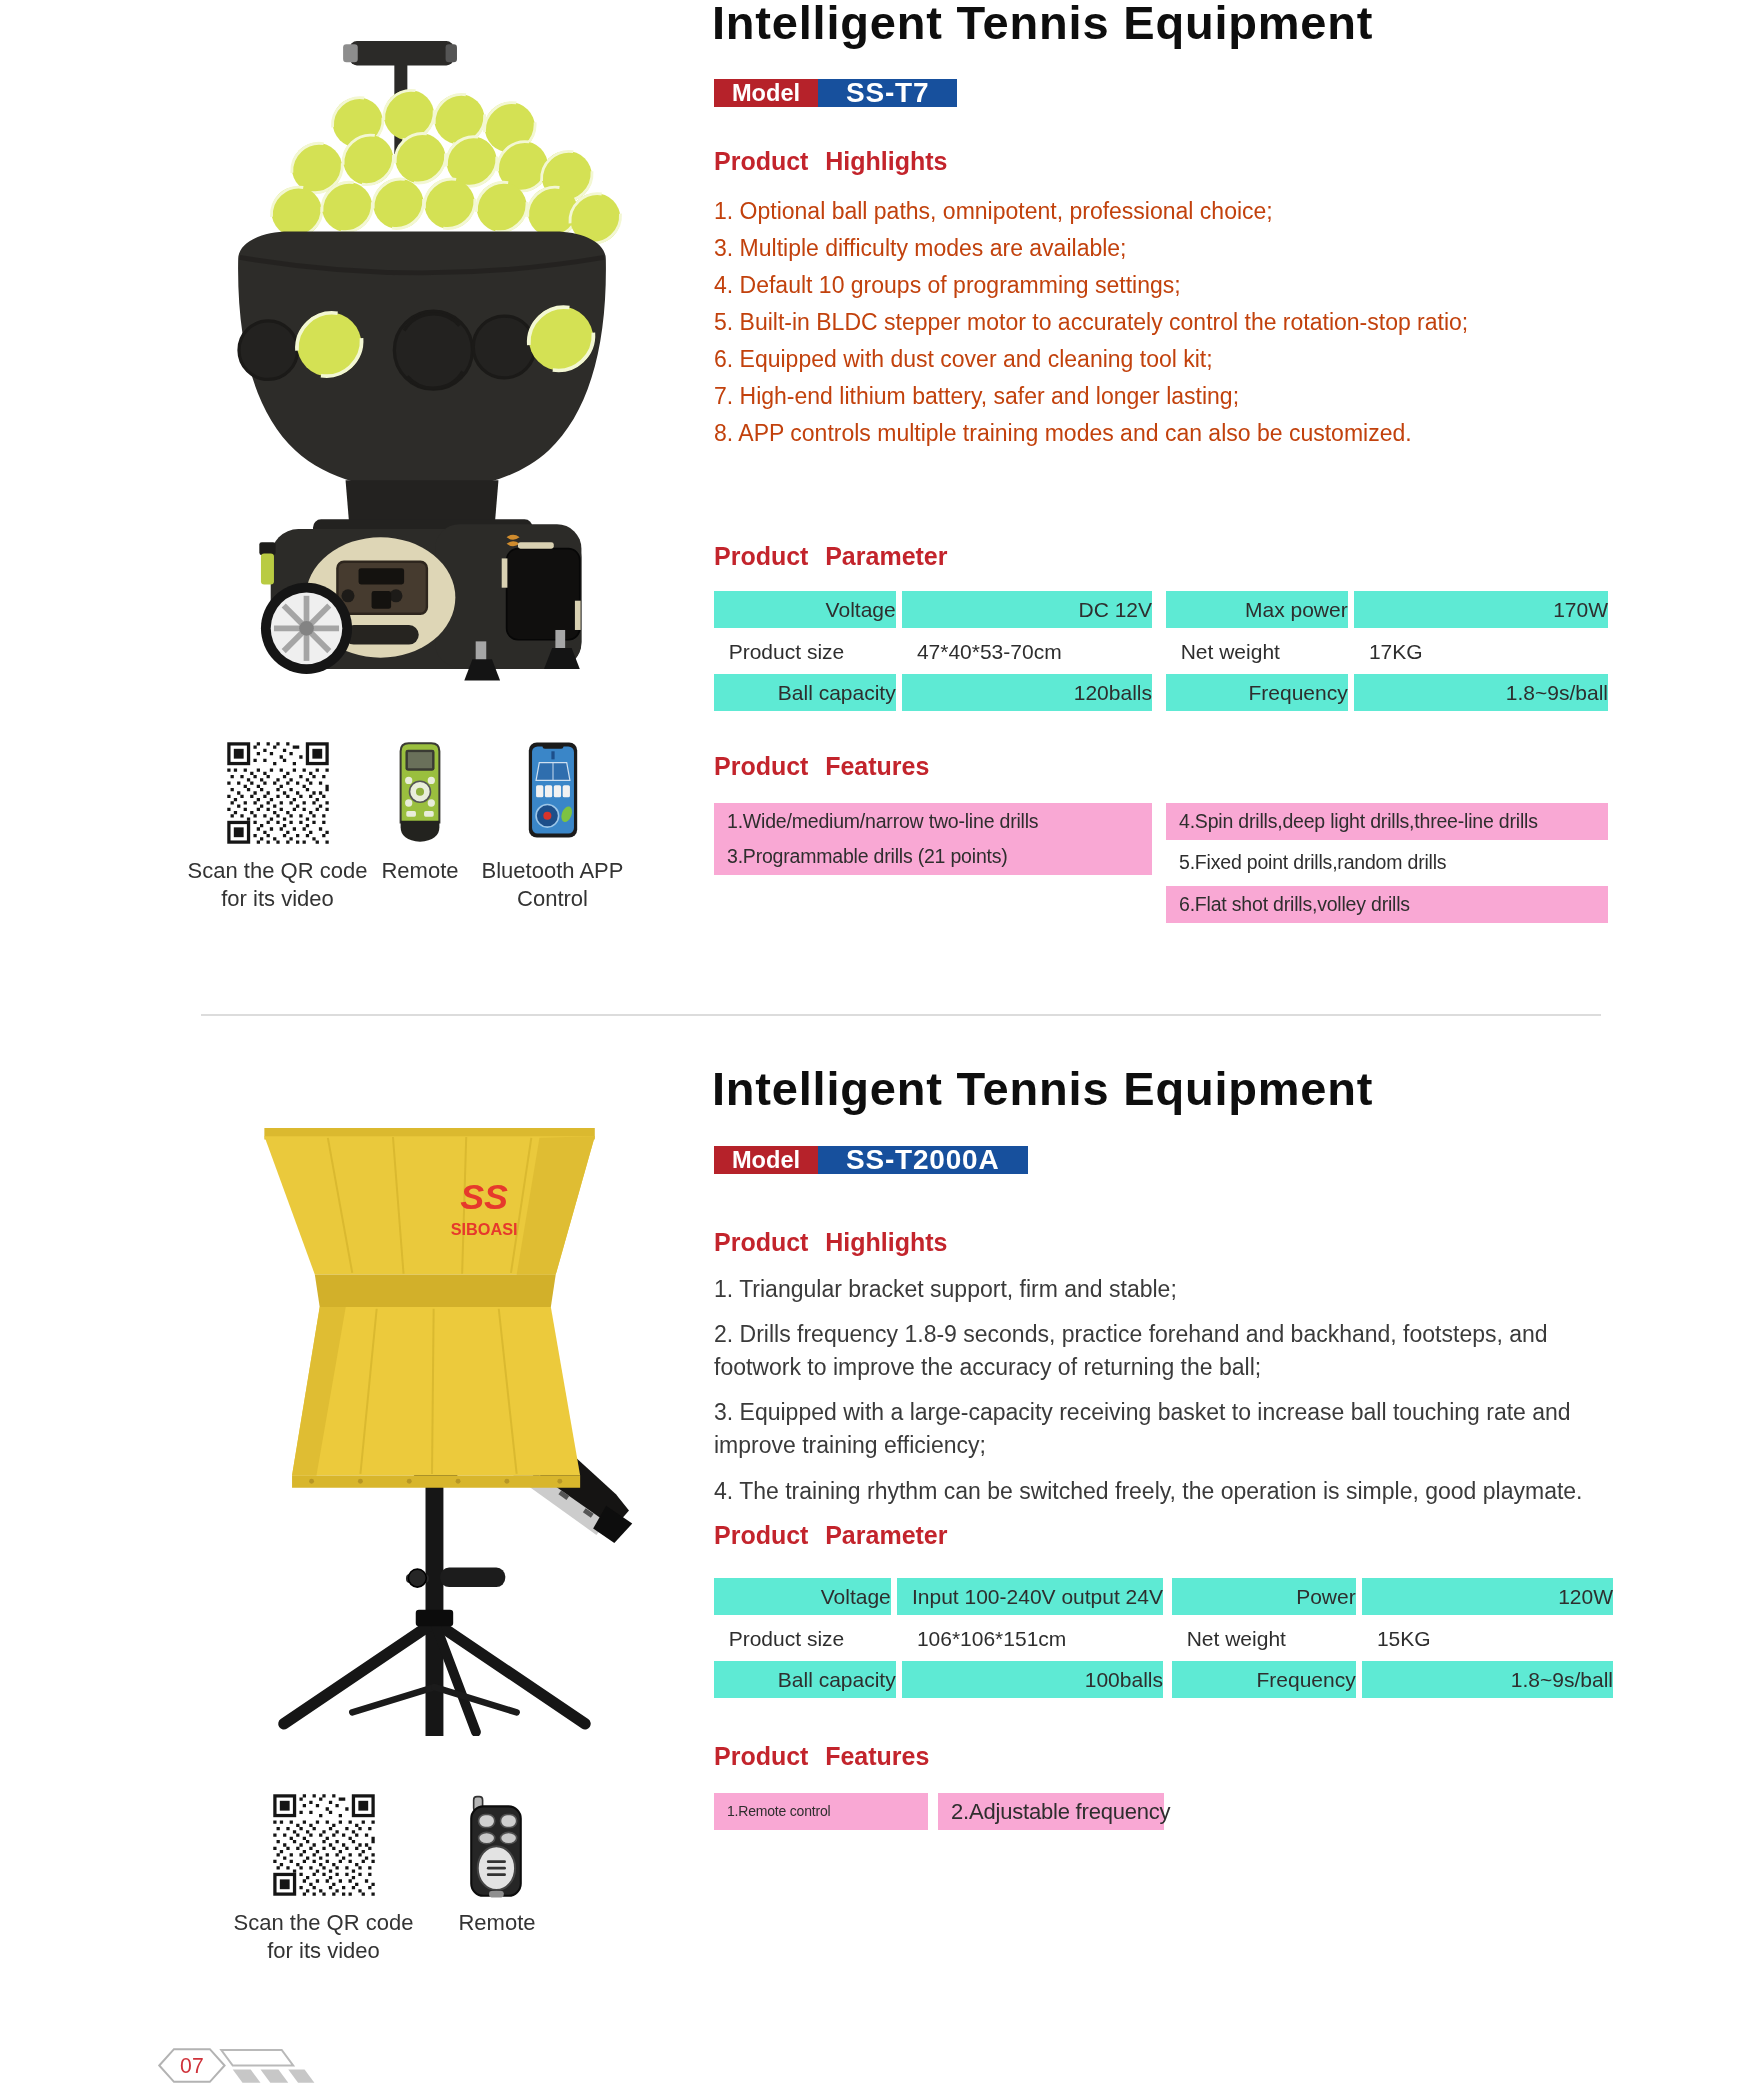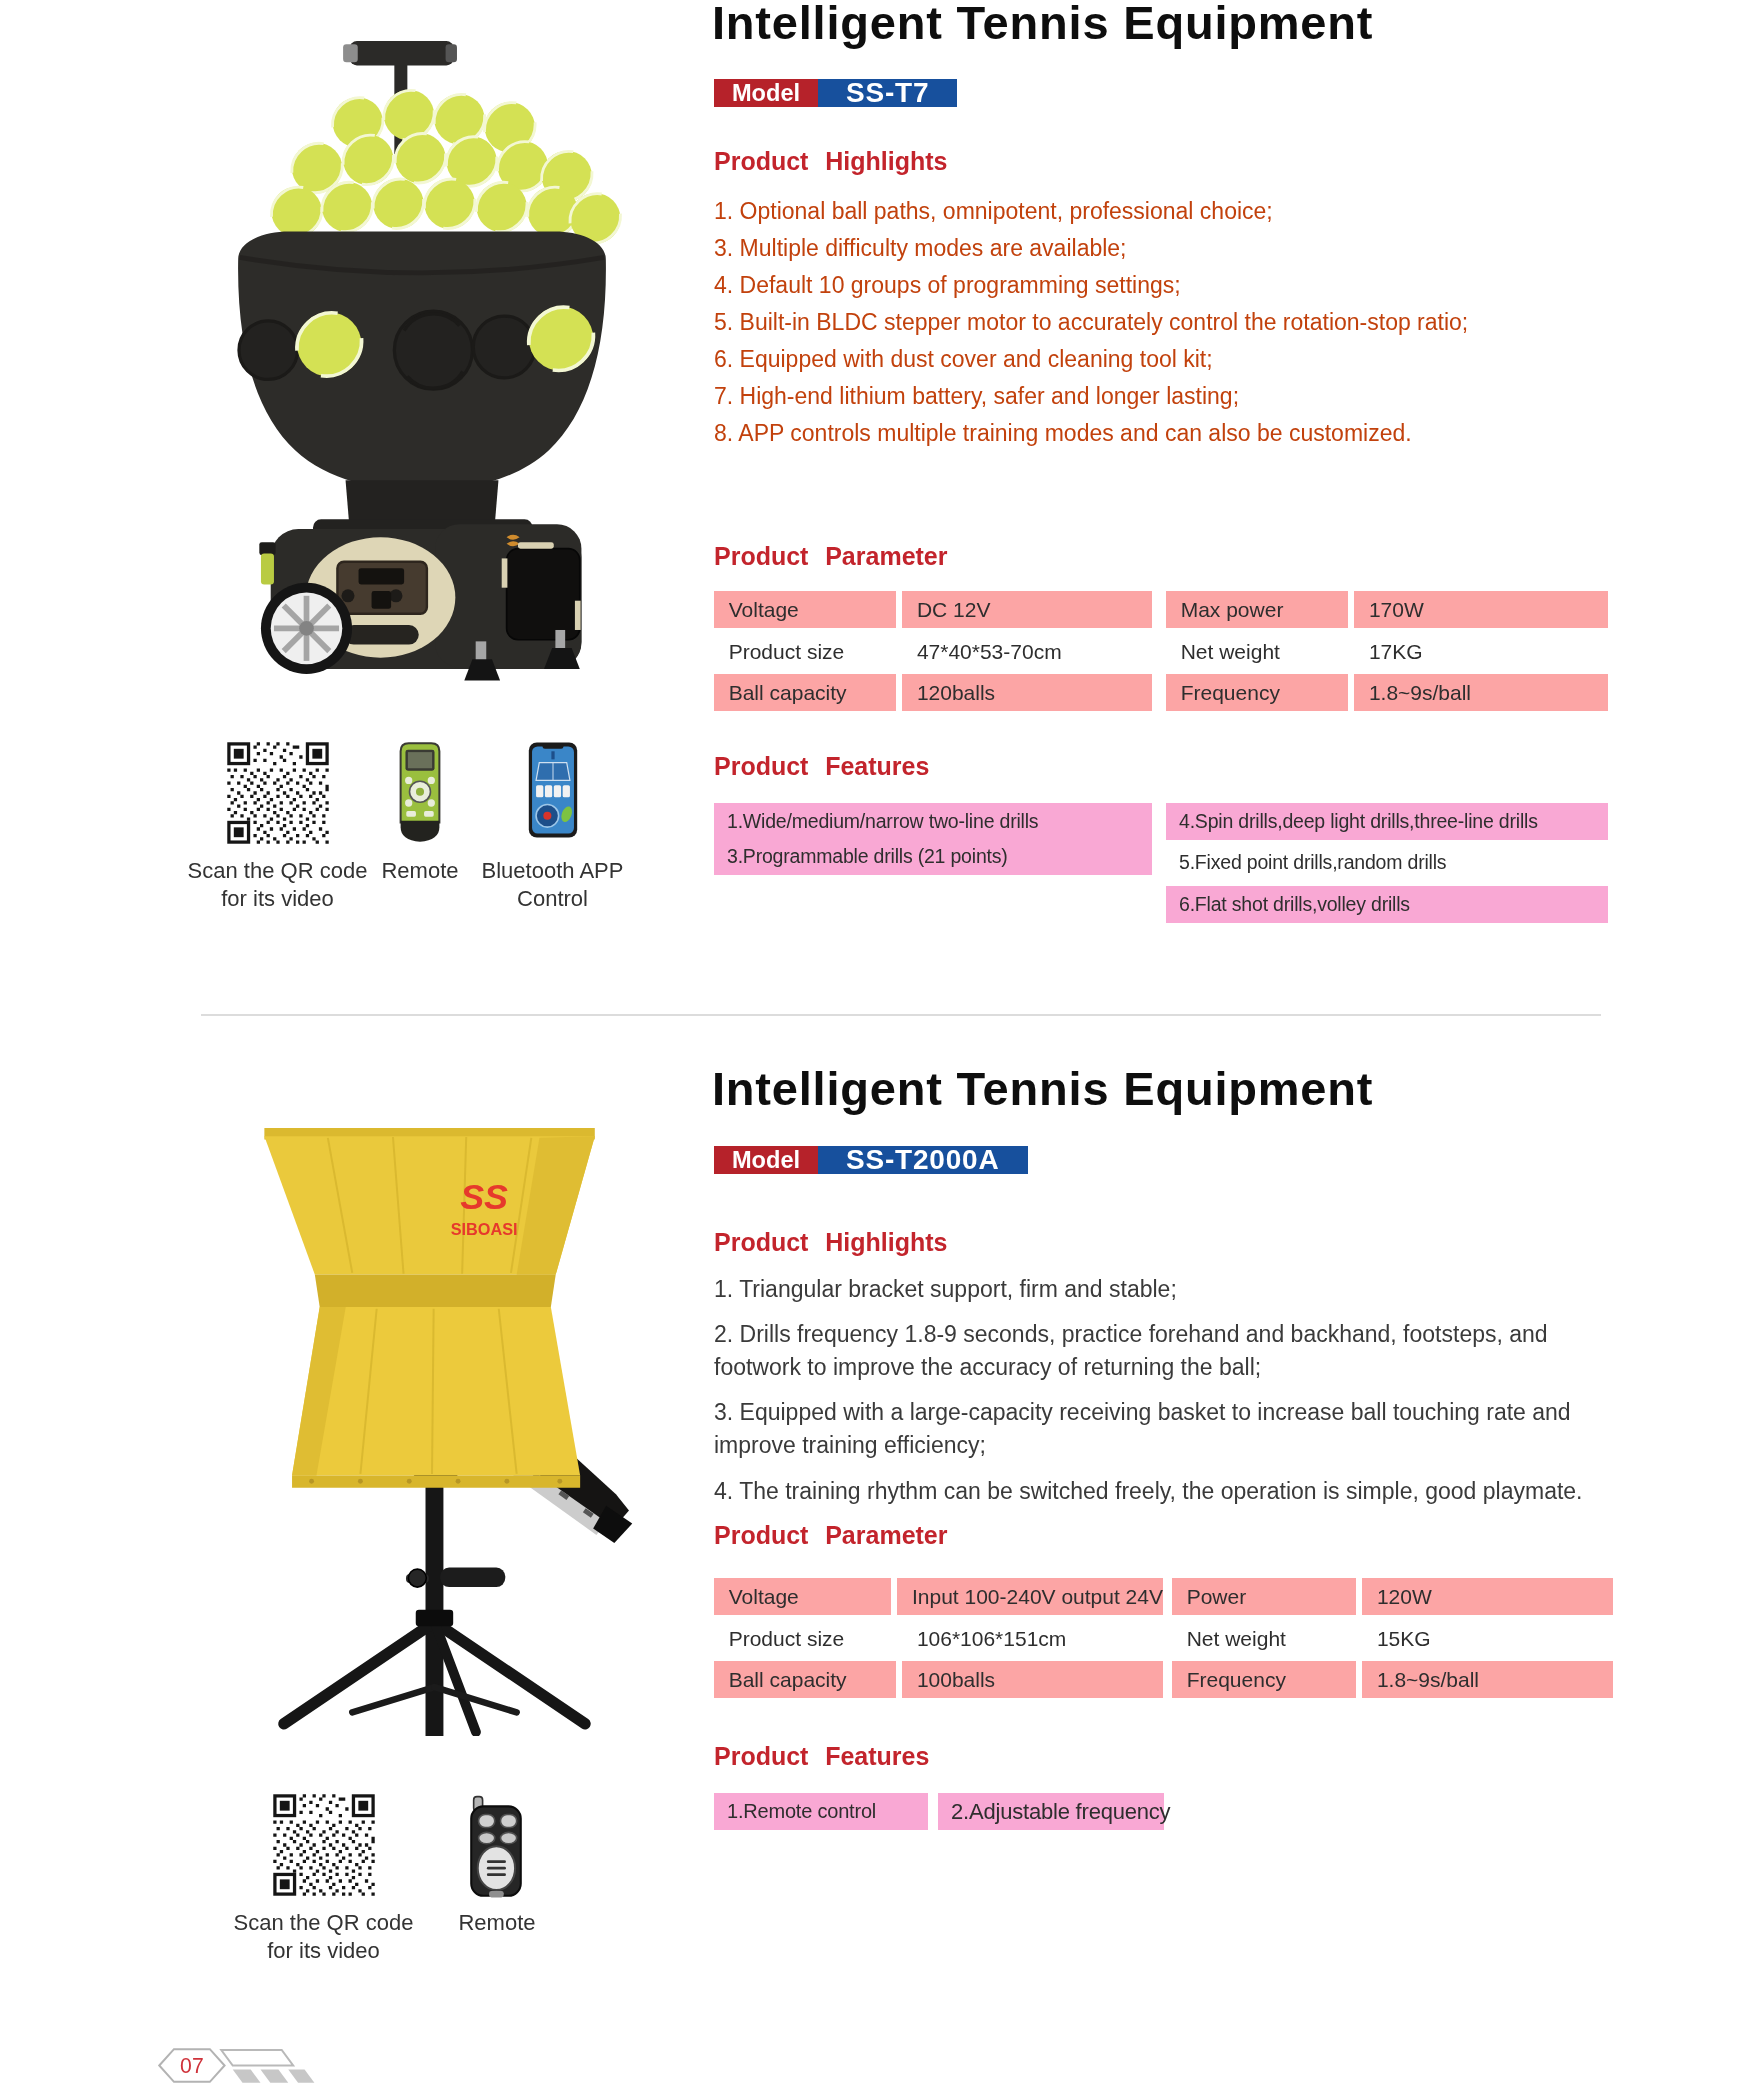--- a/index.html
+++ b/index.html
@@ -13,21 +13,21 @@
   .badge-blue{background:#17509d;color:#fff;display:flex;align-items:center;justify-content:center;
               font-size:28px;font-weight:bold;padding:0 28px;letter-spacing:0.8px;}
   .h-red{font-size:25px;font-weight:bold;color:#c3242c;word-spacing:9.8px;white-space:nowrap;}
   .hl-list{width:904px;}
   .hl-item{font-size:23px;color:#c2410c;line-height:37px;white-space:nowrap;}
   .hl-para{font-size:23px;color:#3a3a3a;line-height:33px;margin:0 0 12.2px 0;}
   .prow{position:absolute;display:flex;height:37px;}
   .pcell{height:37px;line-height:37px;font-size:21px;color:#2e2e2e;white-space:nowrap;}
   .plabel{padding-left:14.7px;margin-right:6.5px;}
   .pvalue{flex:1;padding-left:14.7px;}
-  .gray .pcell{background:#fca5a5;}
+  .gray .pcell{background:#5eead4;text-align:right;}
   .feat-box{position:absolute;height:37px;line-height:37px;font-size:19.5px;letter-spacing:-0.2px;
             color:#2e2e2e;padding-left:13px;white-space:nowrap;}
   .feat-gray{background:#f9a8d4;}
   .caption{font-size:22px;color:#333;text-align:center;line-height:28px;}
   .divider{position:absolute;left:201px;top:1014px;width:1400px;height:1.6px;background:#dcdcdc;}
   svg{display:block;}
 </style>
 </head>
 <body>
 
@@ -357,21 +357,21 @@
   <div class="prow" style="left:1172px;top:1620px;width:441px;">
     <div class="pcell plabel" style="width:169px;">Net weight</div>
     <div class="pcell pvalue">15KG</div>
   </div>
   <div class="prow gray" style="left:1172px;top:1661px;width:441px;">
     <div class="pcell plabel" style="width:169px;">Frequency</div>
     <div class="pcell pvalue">1.8~9s/ball</div>
   </div>
 
   <div class="abs h-red" style="left:714px;top:1742px;">Product Features</div>
-  <div class="feat-box feat-gray" style="left:714px;top:1793px;width:201px;font-size:20px;">1.Remote control</div>
+  <div class="feat-box feat-gray" style="left:714px;top:1793px;width:201px;font-size:14px;">1.Remote control</div>
   <div class="feat-box feat-gray" style="left:938px;top:1793px;width:213px;font-size:22px;">2.Adjustable frequency</div>
 
   <svg class="abs" style="left:270px;top:1791px;" width="108" height="108" viewBox="0 0 133 133">
       <use href="#qrsym"></use>
     </svg>
   <div class="abs caption" style="left:217px;top:1909px;width:213px;">
     <div>Scan the QR code</div>
     <div>for its video</div>
   </div>
 

